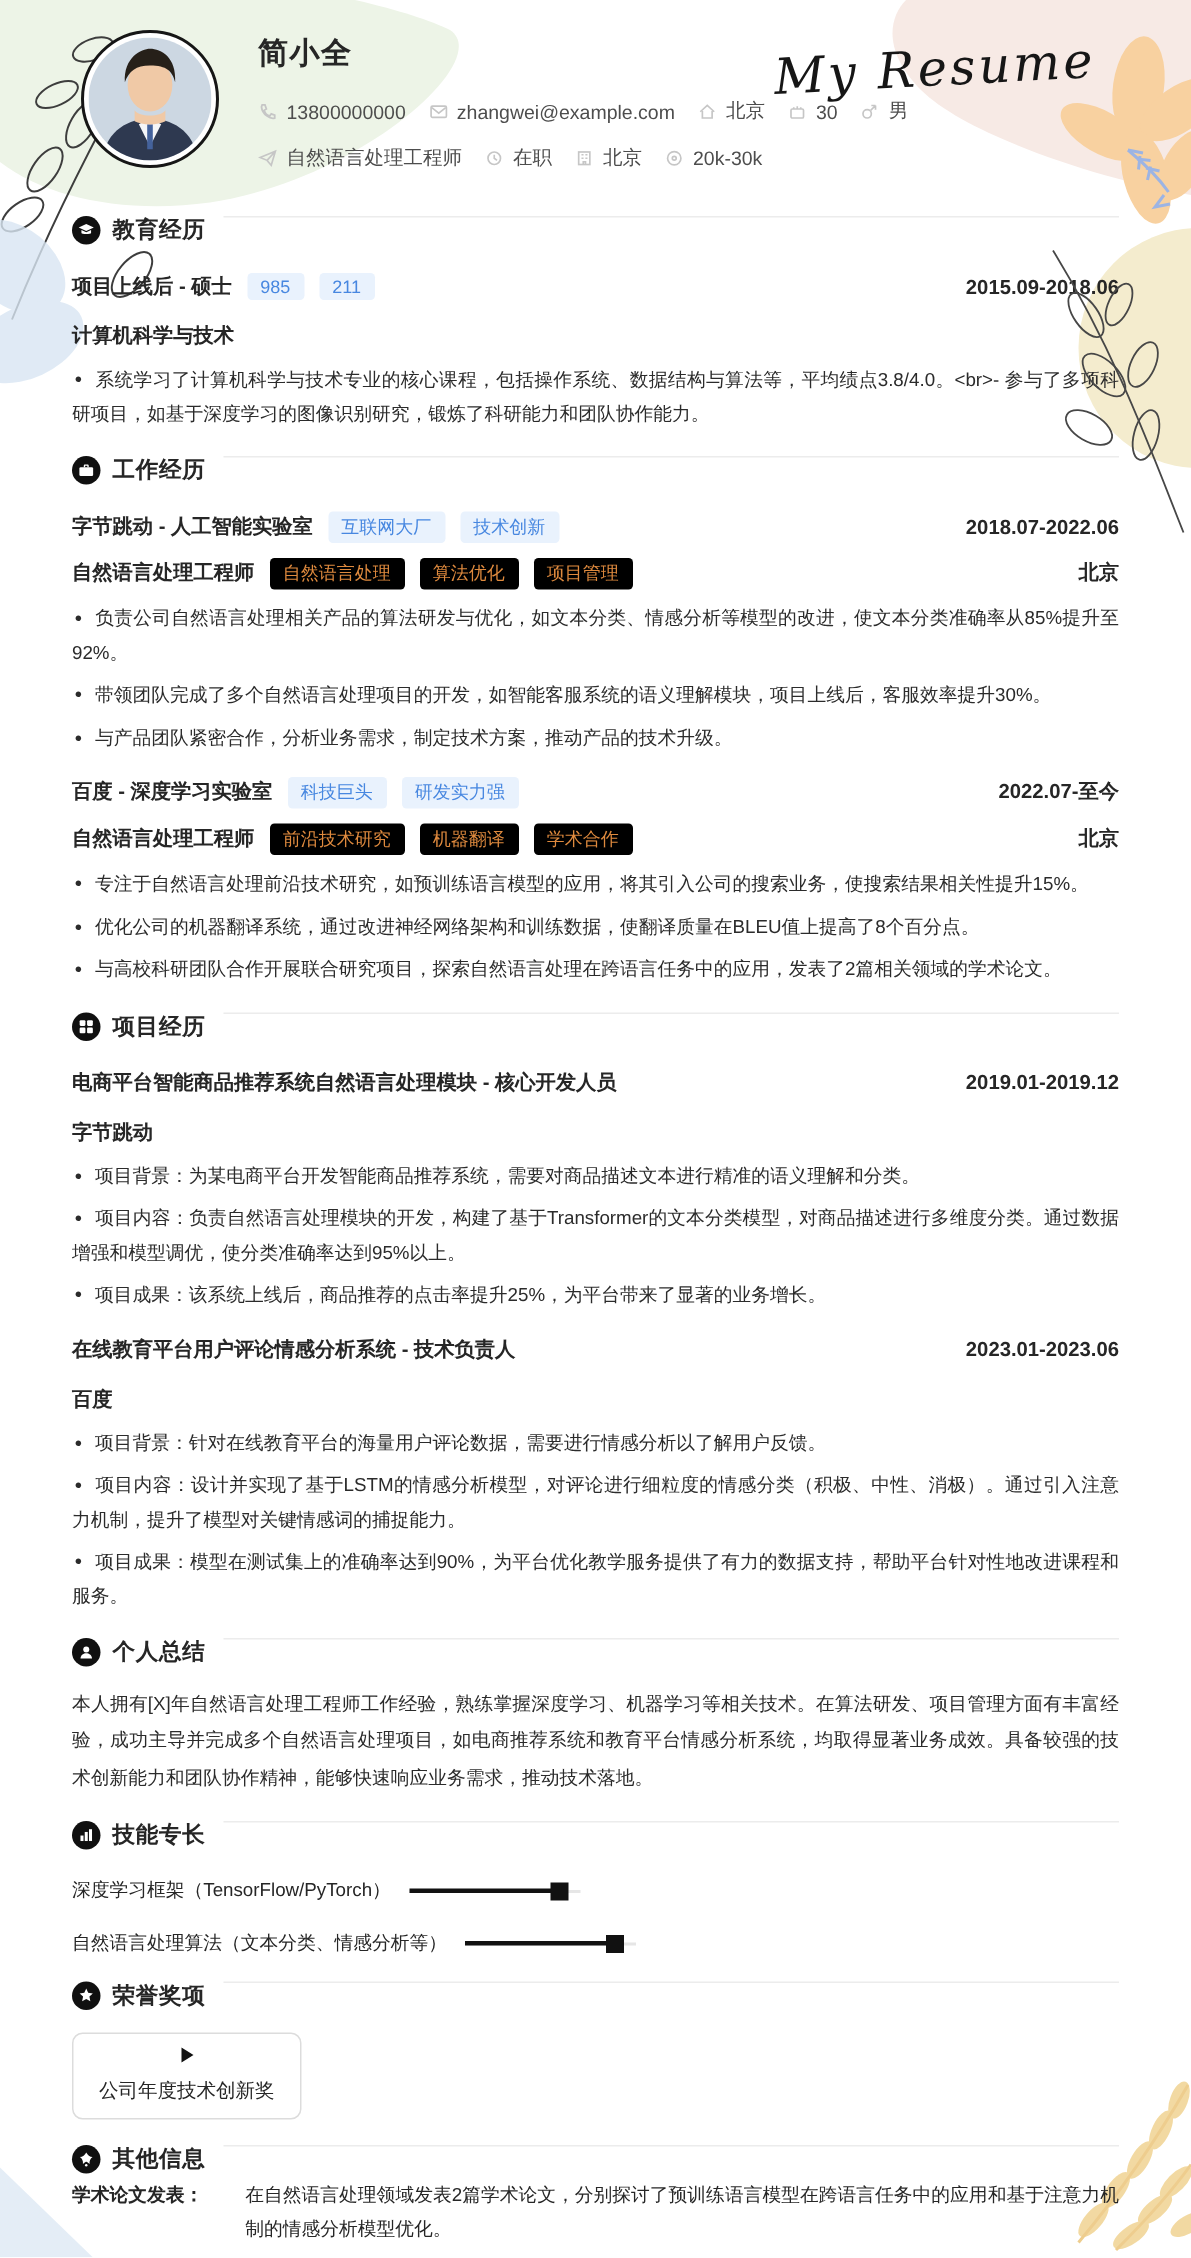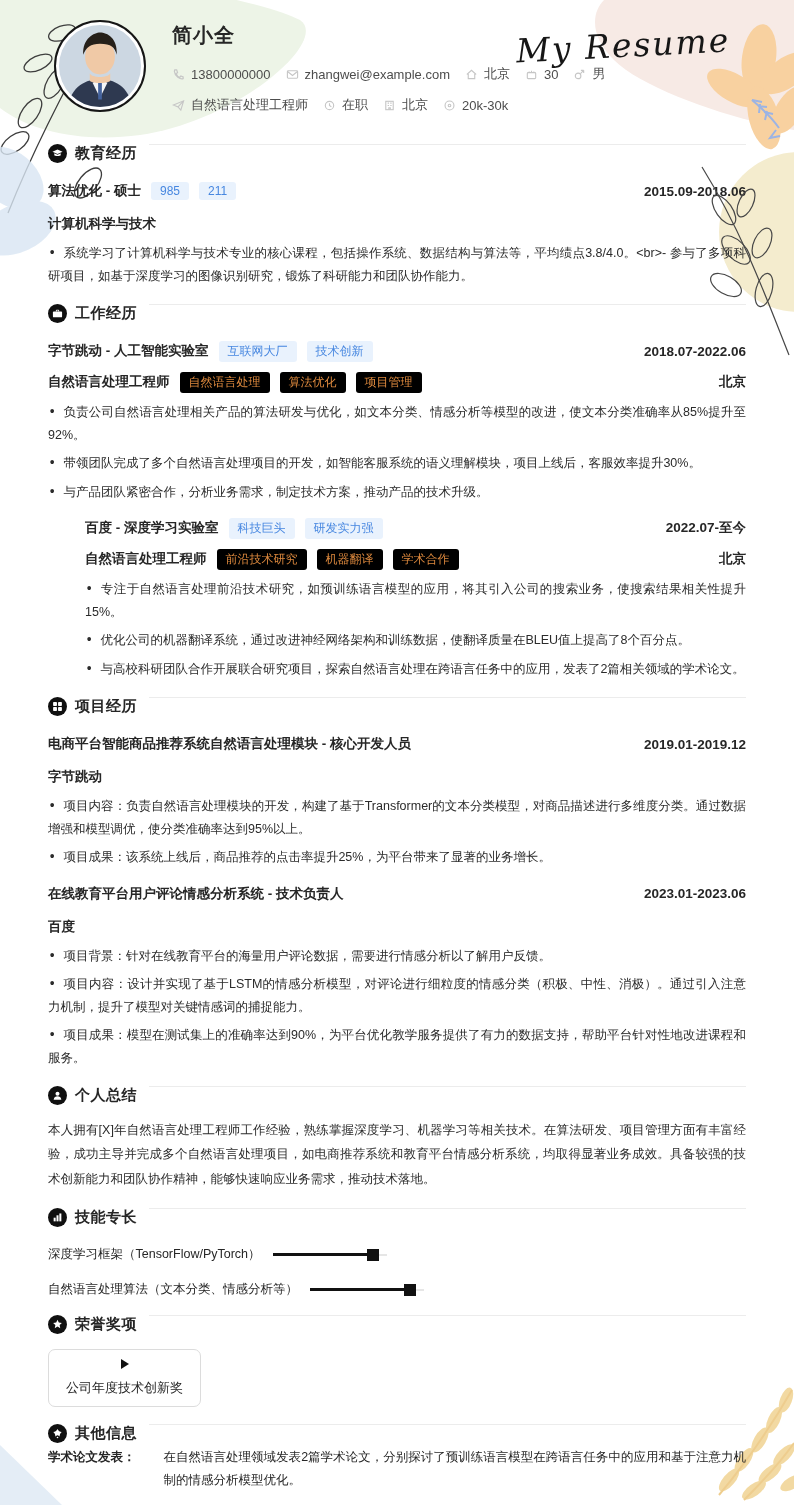--- a/index.html
+++ b/index.html
@@ -243,21 +243,21 @@
         <span class="sec-icon">
           <svg viewBox="0 0 12 12" fill="#fff">
               <path d="M6 1.5 L11.5 4 L6 6.5 L0.5 4 Z"></path>
               <path d="M2.5 5.8 V8 C2.5 9 9.5 9 9.5 8 V5.8 L6 7.4 Z"></path>
             </svg>
         </span>
         <span class="sec-title">教育经历</span>
         <span class="sec-line"></span>
       </div>
       <div class="item-row">
-        <span class="item-name">算法优化 - 硕士</span>
+        <span class="item-name">项目上线后 - 硕士</span>
         <span class="badge blue">985</span>
         <span class="badge blue">211</span>
         <span class="item-right">2015.09-2018.06</span>
       </div>
       <div class="plain-row">计算机科学与技术</div>
       <div class="bullet"><span class="dot">•</span><span>系统学习了计算机科学与技术专业的核心课程，包括操作系统、数据结构与算法等，平均绩点3.8/4.0。&lt;br&gt;- 参与了多项科研项目，如基于深度学习的图像识别研究，锻炼了科研能力和团队协作能力。</span></div>
     </div>
 
     <div>
       <div class="sec-hdr">
@@ -283,21 +283,21 @@
           <span class="badge orange">自然语言处理</span>
           <span class="badge orange">算法优化</span>
           <span class="badge orange">项目管理</span>
           <span class="item-right">北京</span>
         </div>
         <div class="bullet"><span class="dot">•</span><span>负责公司自然语言处理相关产品的算法研发与优化，如文本分类、情感分析等模型的改进，使文本分类准确率从85%提升至92%。</span></div>
         <div class="bullet"><span class="dot">•</span><span>带领团队完成了多个自然语言处理项目的开发，如智能客服系统的语义理解模块，项目上线后，客服效率提升30%。</span></div>
         <div class="bullet"><span class="dot">•</span><span>与产品团队紧密合作，分析业务需求，制定技术方案，推动产品的技术升级。</span></div>
       </div>
 
-      <div style="margin-top:8px;margin-left:37px;">
+      <div style="margin-top:8px;">
         <div class="item-row">
           <span class="item-name">百度 - 深度学习实验室</span>
           <span class="badge blue">科技巨头</span>
           <span class="badge blue">研发实力强</span>
           <span class="item-right">2022.07-至今</span>
         </div>
         <div class="item-row" style="margin-top:5px;">
           <span class="item-name">自然语言处理工程师</span>
           <span class="badge orange">前沿技术研究</span>
           <span class="badge orange">机器翻译</span>
@@ -323,20 +323,21 @@
         <span class="sec-title">项目经历</span>
         <span class="sec-line"></span>
       </div>
 
       <div>
         <div class="item-row">
           <span class="item-name">电商平台智能商品推荐系统自然语言处理模块 - 核心开发人员</span>
           <span class="item-right">2019.01-2019.12</span>
         </div>
         <div class="plain-row">字节跳动</div>
+        <div class="bullet"><span class="dot">•</span><span>项目背景：为某电商平台开发智能商品推荐系统，需要对商品描述文本进行精准的语义理解和分类。</span></div>
         <div class="bullet"><span class="dot">•</span><span>项目内容：负责自然语言处理模块的开发，构建了基于Transformer的文本分类模型，对商品描述进行多维度分类。通过数据增强和模型调优，使分类准确率达到95%以上。</span></div>
         <div class="bullet"><span class="dot">•</span><span>项目成果：该系统上线后，商品推荐的点击率提升25%，为平台带来了显著的业务增长。</span></div>
       </div>
 
       <div style="margin-top:8px;">
         <div class="item-row">
           <span class="item-name">在线教育平台用户评论情感分析系统 - 技术负责人</span>
           <span class="item-right">2023.01-2023.06</span>
         </div>
         <div class="plain-row">百度</div>

